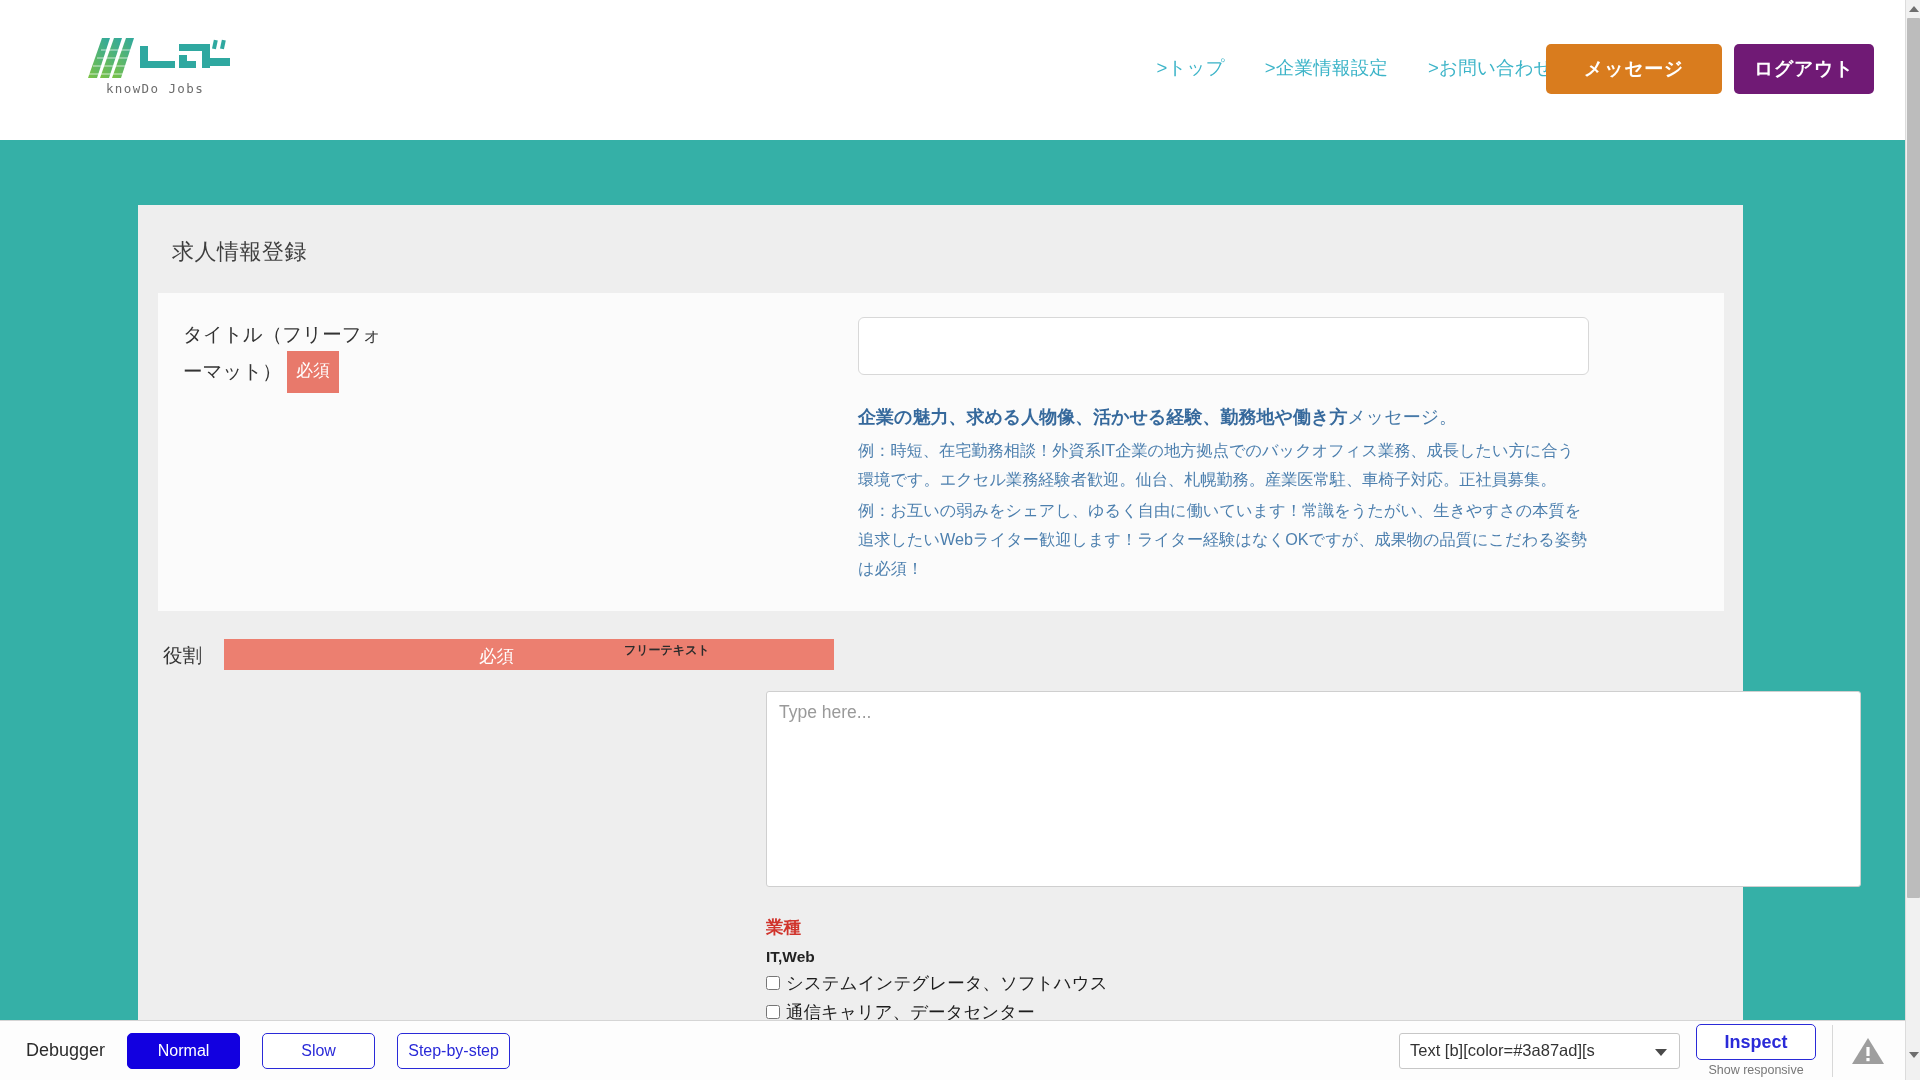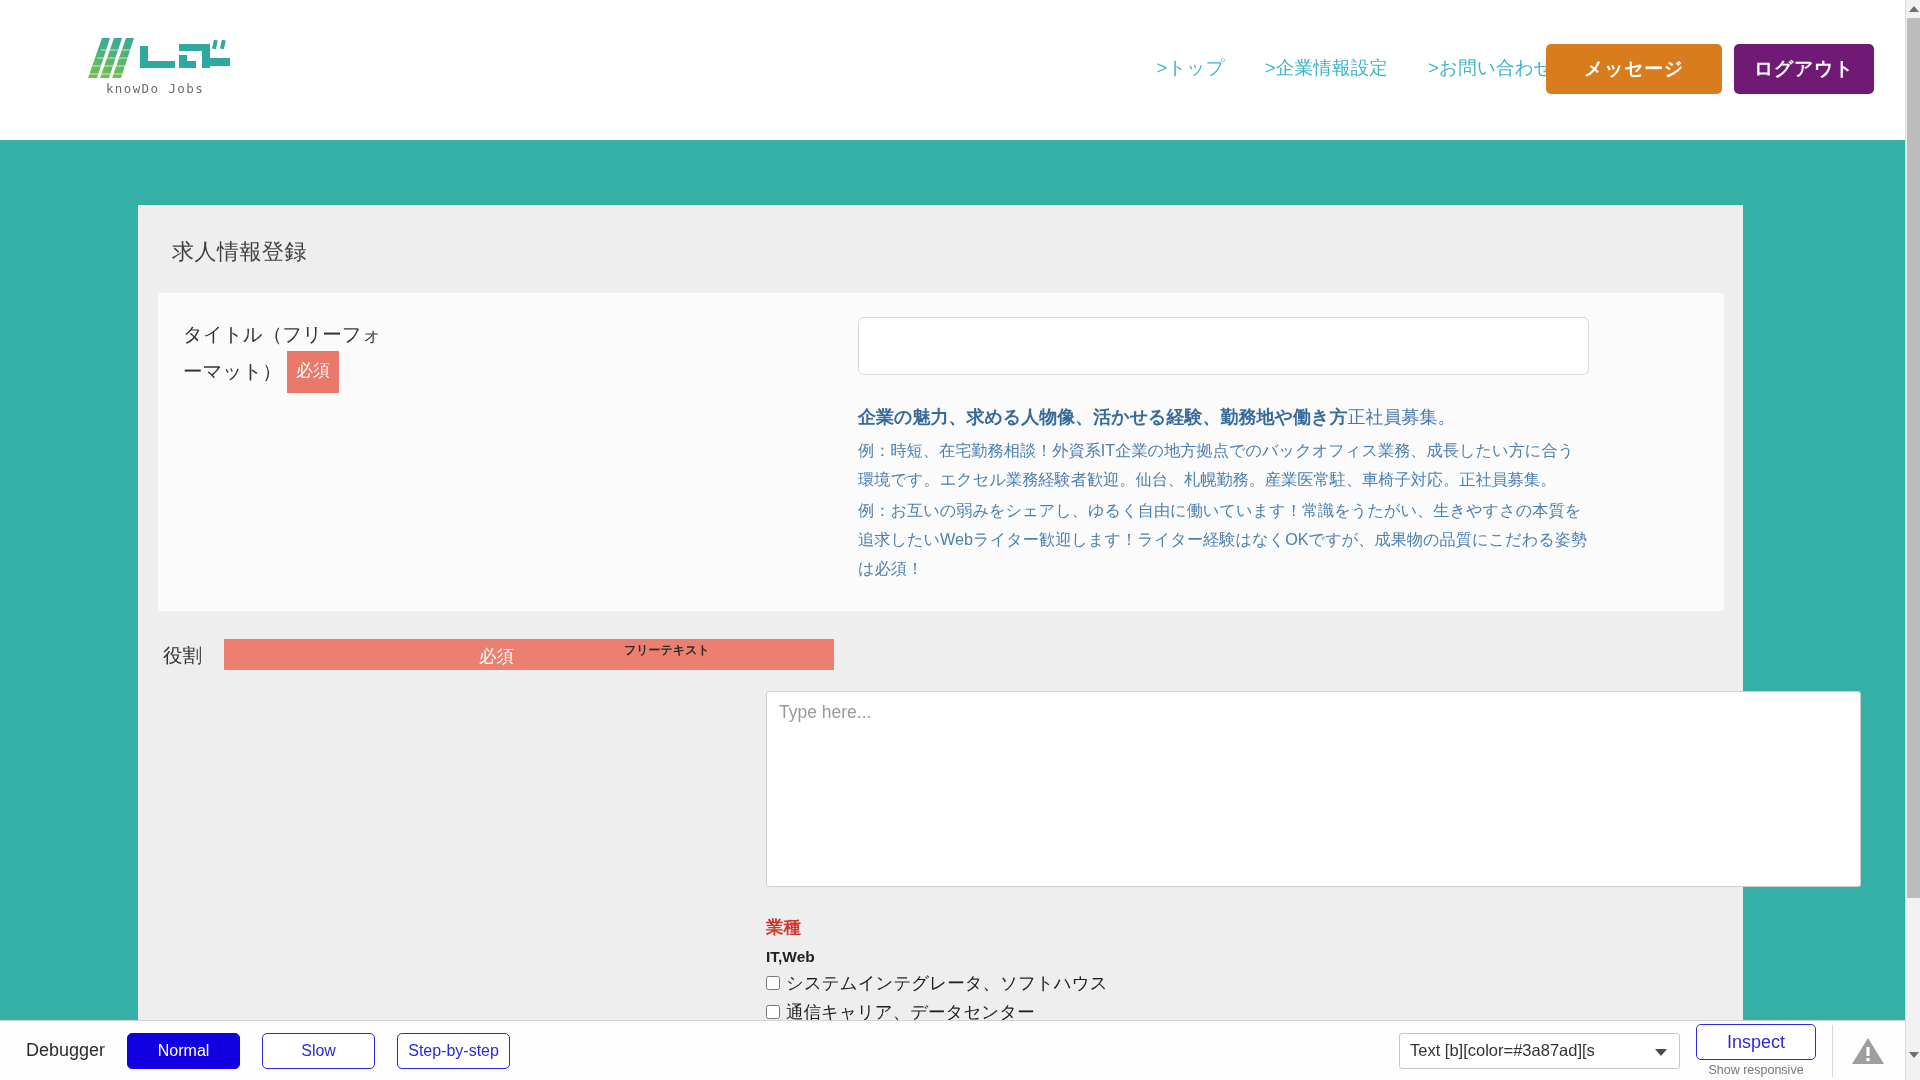--- a/index.html
+++ b/index.html
@@ -180,21 +180,21 @@
     border-left: 6px solid transparent; border-right: 6px solid transparent;
     border-top: 7px solid #4a4a4a;
   }
   #inspect-wrap {
     margin-left: 16px; display: flex; flex-direction: column;
     align-items: center; justify-content: center;
   }
   #btn-inspect {
     width: 120px; height: 36px; background: #fff;
     border: 1px solid #2a2ad8; border-radius: 5px;
-    color: #2a2ad8; font-size: 18px; cursor: pointer;
+    color: #2a2ad8; font-size: 18px; cursor: pointer; font-weight: bold;
   }
   #show-responsive {
     margin-top: 3px; font-size: 12.5px; color: #777;
   }
   #dbg-divider {
     margin-left: 16px; width: 1px; height: 52px; background: #d8d8d8;
   }
   #warn-icon { margin: 0 20px 0 18px; }
 
   
@@ -264,21 +264,21 @@
     <div id="panel-title-row">
       <div class="lbl-col">
         <div class="field-label">
           <span>タイトル（フリーフォーマット）</span><span class="badge-req">必須</span>
         </div>
       </div>
       <div class="fld-col">
         <input id="title-input" type="text" placeholder="" style="">
         <div id="hint-block">
           <div id="hint-head">
-            <b>企業の魅力、求める人物像、活かせる経験、勤務地や働き方</b><span class="plain">正社員募集。</span>
+            <b>企業の魅力、求める人物像、活かせる経験、勤務地や働き方</b><span class="plain">メッセージ。</span>
           </div>
           <div class="hint-ex">例：時短、在宅勤務相談！外資系IT企業の地方拠点でのバックオフィス業務、成長したい方に合う環境です。エクセル業務経験者歓迎。仙台、札幌勤務。産業医常駐、車椅子対応。正社員募集。</div>
           <div class="hint-ex">例：お互いの弱みをシェアし、ゆるく自由に働いています！常識をうたがい、生きやすさの本質を追求したいWebライター歓迎します！ライター経験はなくOKですが、成果物の品質にこだわる姿勢は必須！</div>
         </div>
       </div>
     </div>
 
     <div id="role-row">
       <div id="role-label">役割</div>
       <div id="role-bar">

